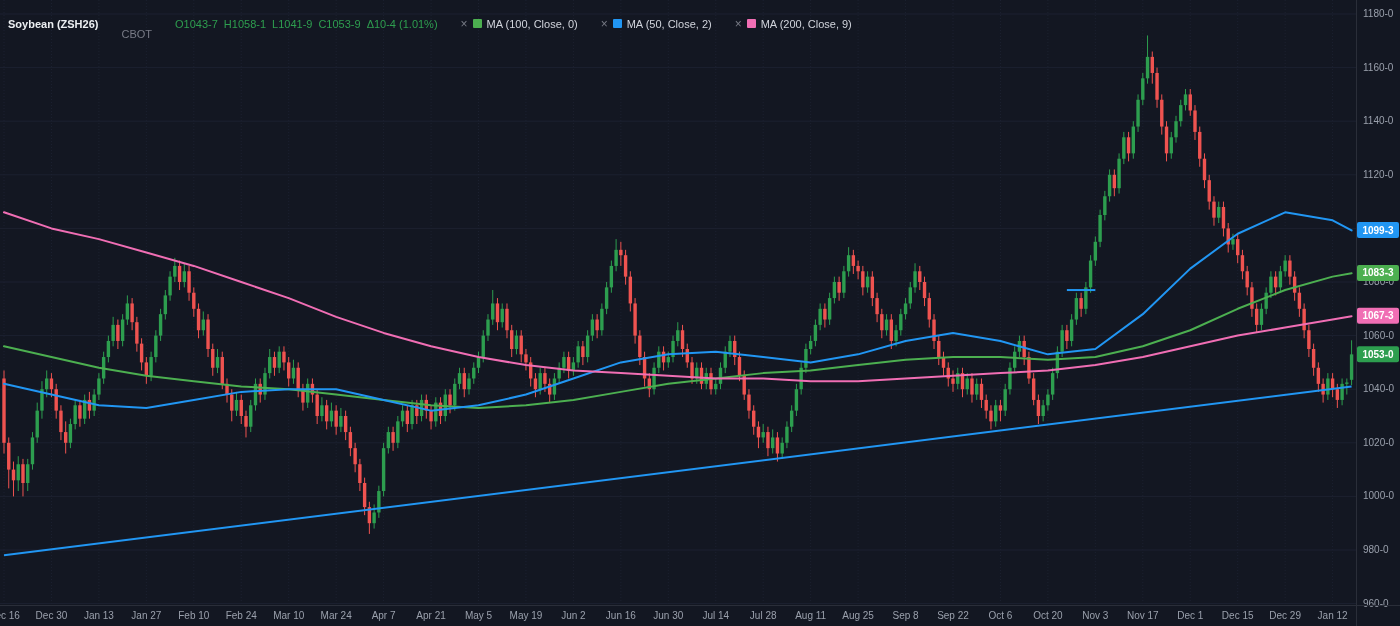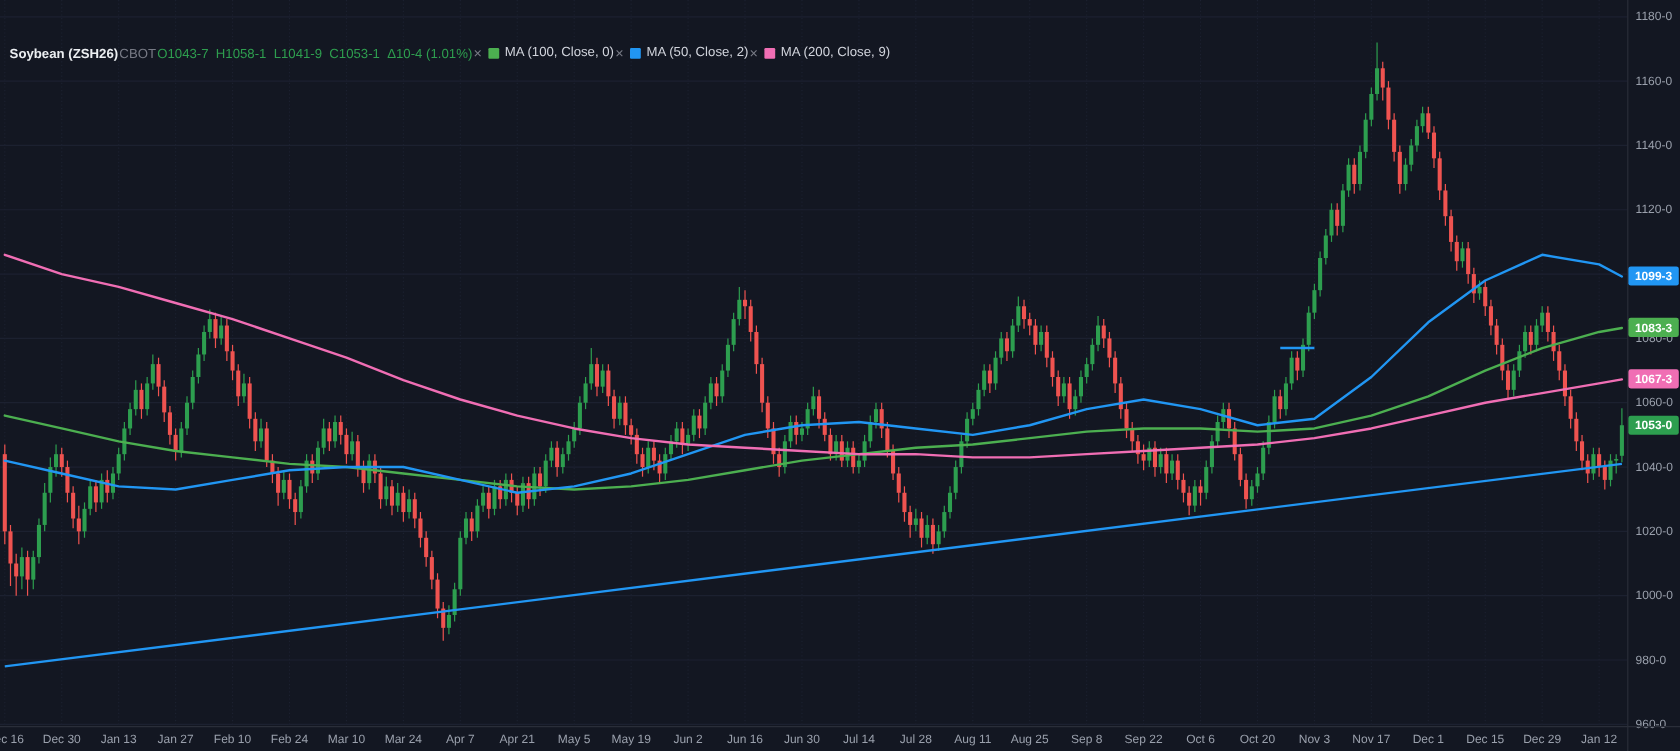--- a/index.html
+++ b/index.html
@@ -1,19 +1,19 @@
 <!DOCTYPE html>
 <html><head>
 <meta charset="utf-8">
 <style>
   html,body{margin:0;padding:0;width:1400px;height:626px;background:#131722;overflow:hidden;}
   .chart-root{position:relative;width:1400px;height:626px;font-family:"Liberation Sans",sans-serif;}
   svg{position:absolute;top:0;left:0;}
   svg text{font-family:"Liberation Sans",sans-serif;}
-  .legend{position:absolute;top:18px;left:8px;z-index:2;display:flex;align-items:flex-end;gap:1px;
+  .legend{position:absolute;top:7px;left:8px;z-index:2;display:flex;align-items:center;gap:23px;
           font-size:11px;color:#d1d4dc;white-space:nowrap;}
   .legend .sym{font-weight:700;color:#eceff2;}
   .legend .exch{color:#787b86;margin-top:21px;}
   .ohlc{display:flex;gap:6px;color:#2e9e4f;}
   .ind{display:flex;align-items:center;gap:5px;}
   .ind .x{color:#787b86;font-size:12px;cursor:pointer;}
   .swatch{width:9px;height:9px;border-radius:1px;display:inline-block;}
 </style>
 </head>
 <body>
@@ -699,21 +699,21 @@
       </g>
     </svg>
 
   <div class="legend">
     <span class="sym">Soybean (ZSH26)</span>
     <span class="exch">CBOT</span>
     <span class="ohlc">
       <span>O1043-7</span>
       <span>H1058-1</span>
       <span>L1041-9</span>
-      <span>C1053-1</span>
+      <span>C1053-9</span>
       <span>Δ10-4 (1.01%)</span>
     </span>
 
     <span class="ind">
       <span class="x">×</span>
       <span class="swatch" style="background: rgb(76, 175, 80);"></span>
       <span>MA (100, Close, 0)</span>
     </span>
     <span class="ind">
       <span class="x">×</span>

